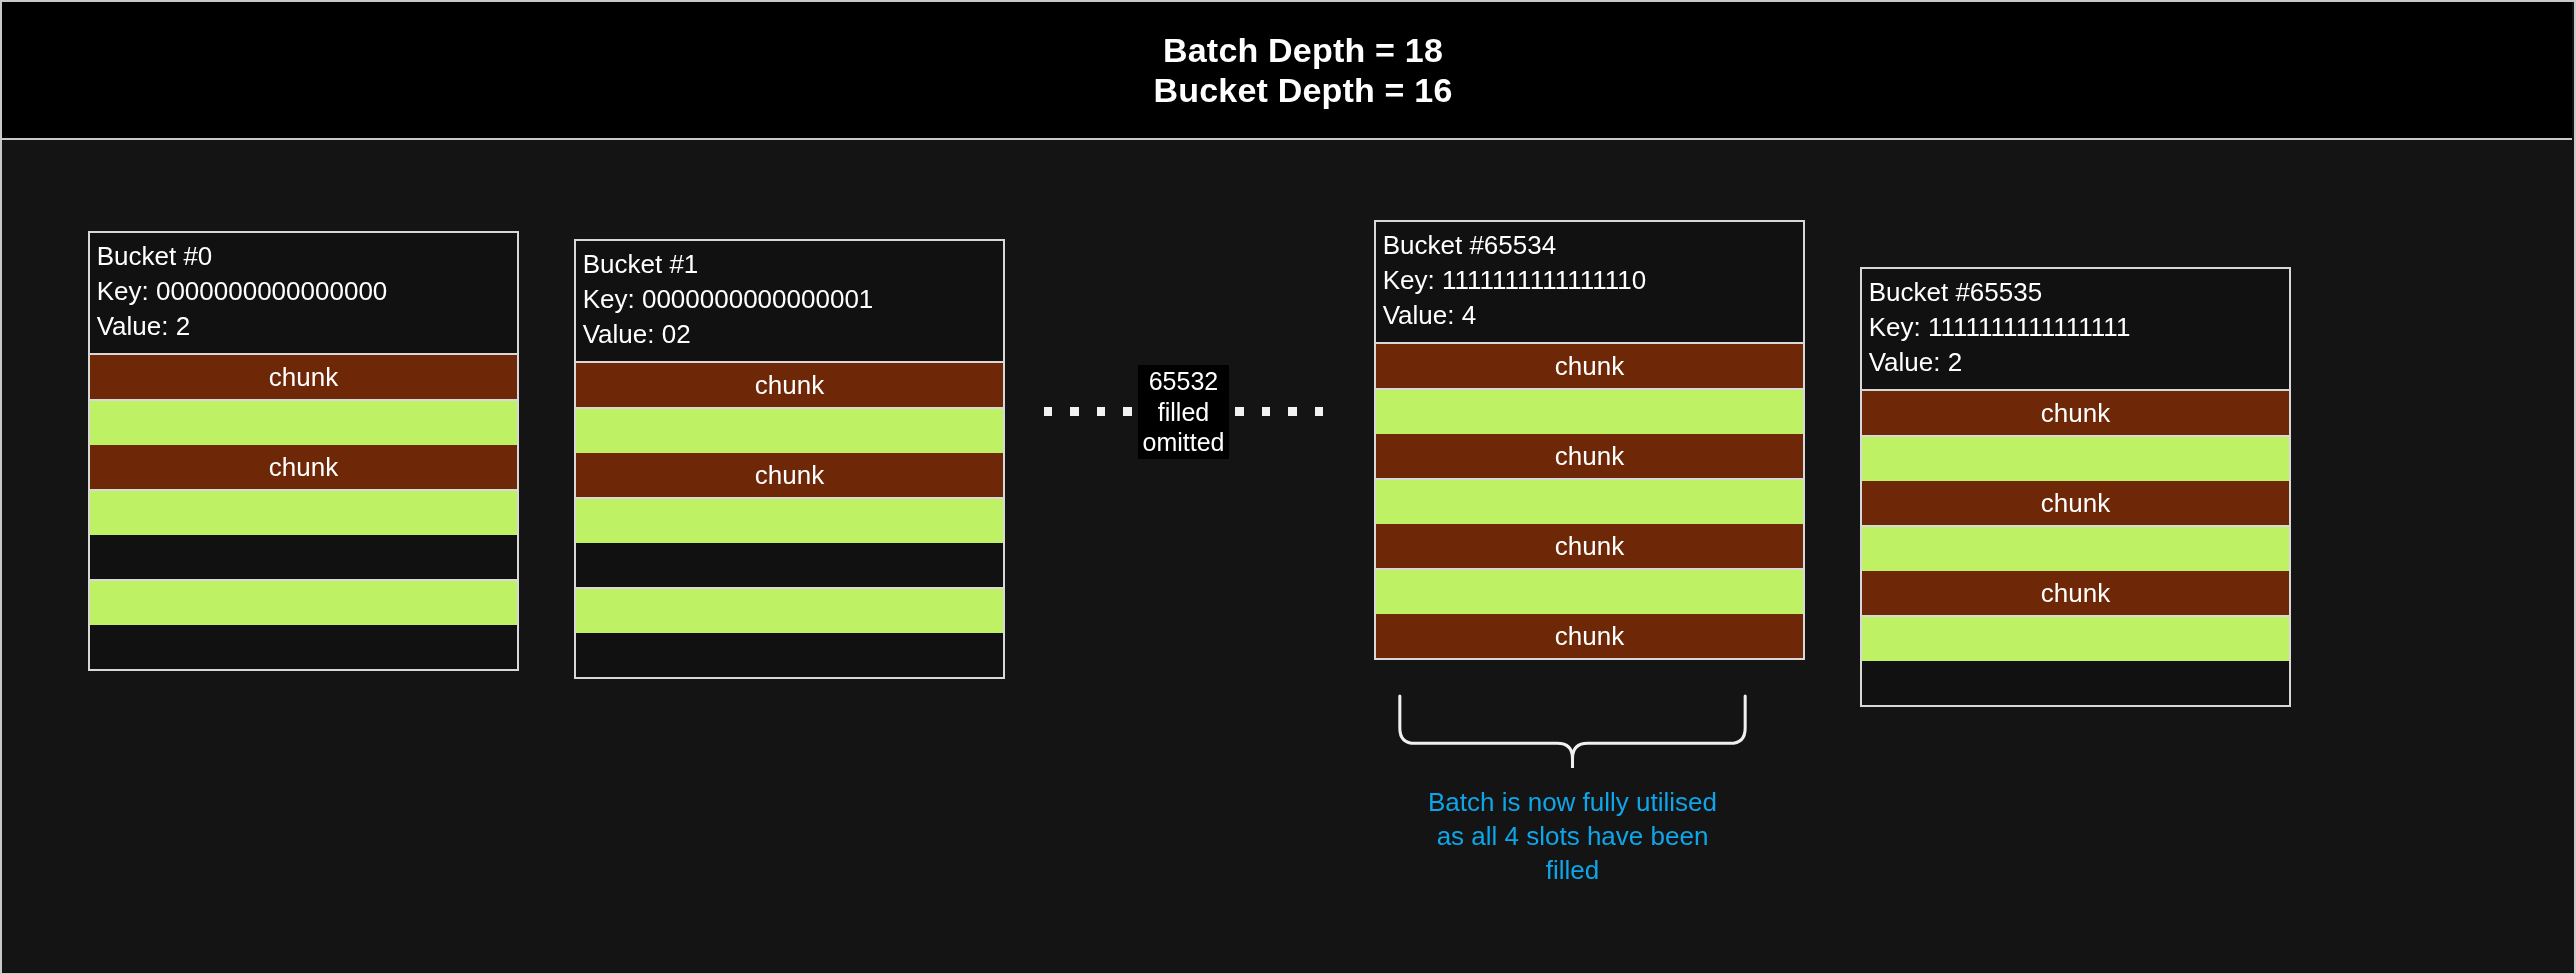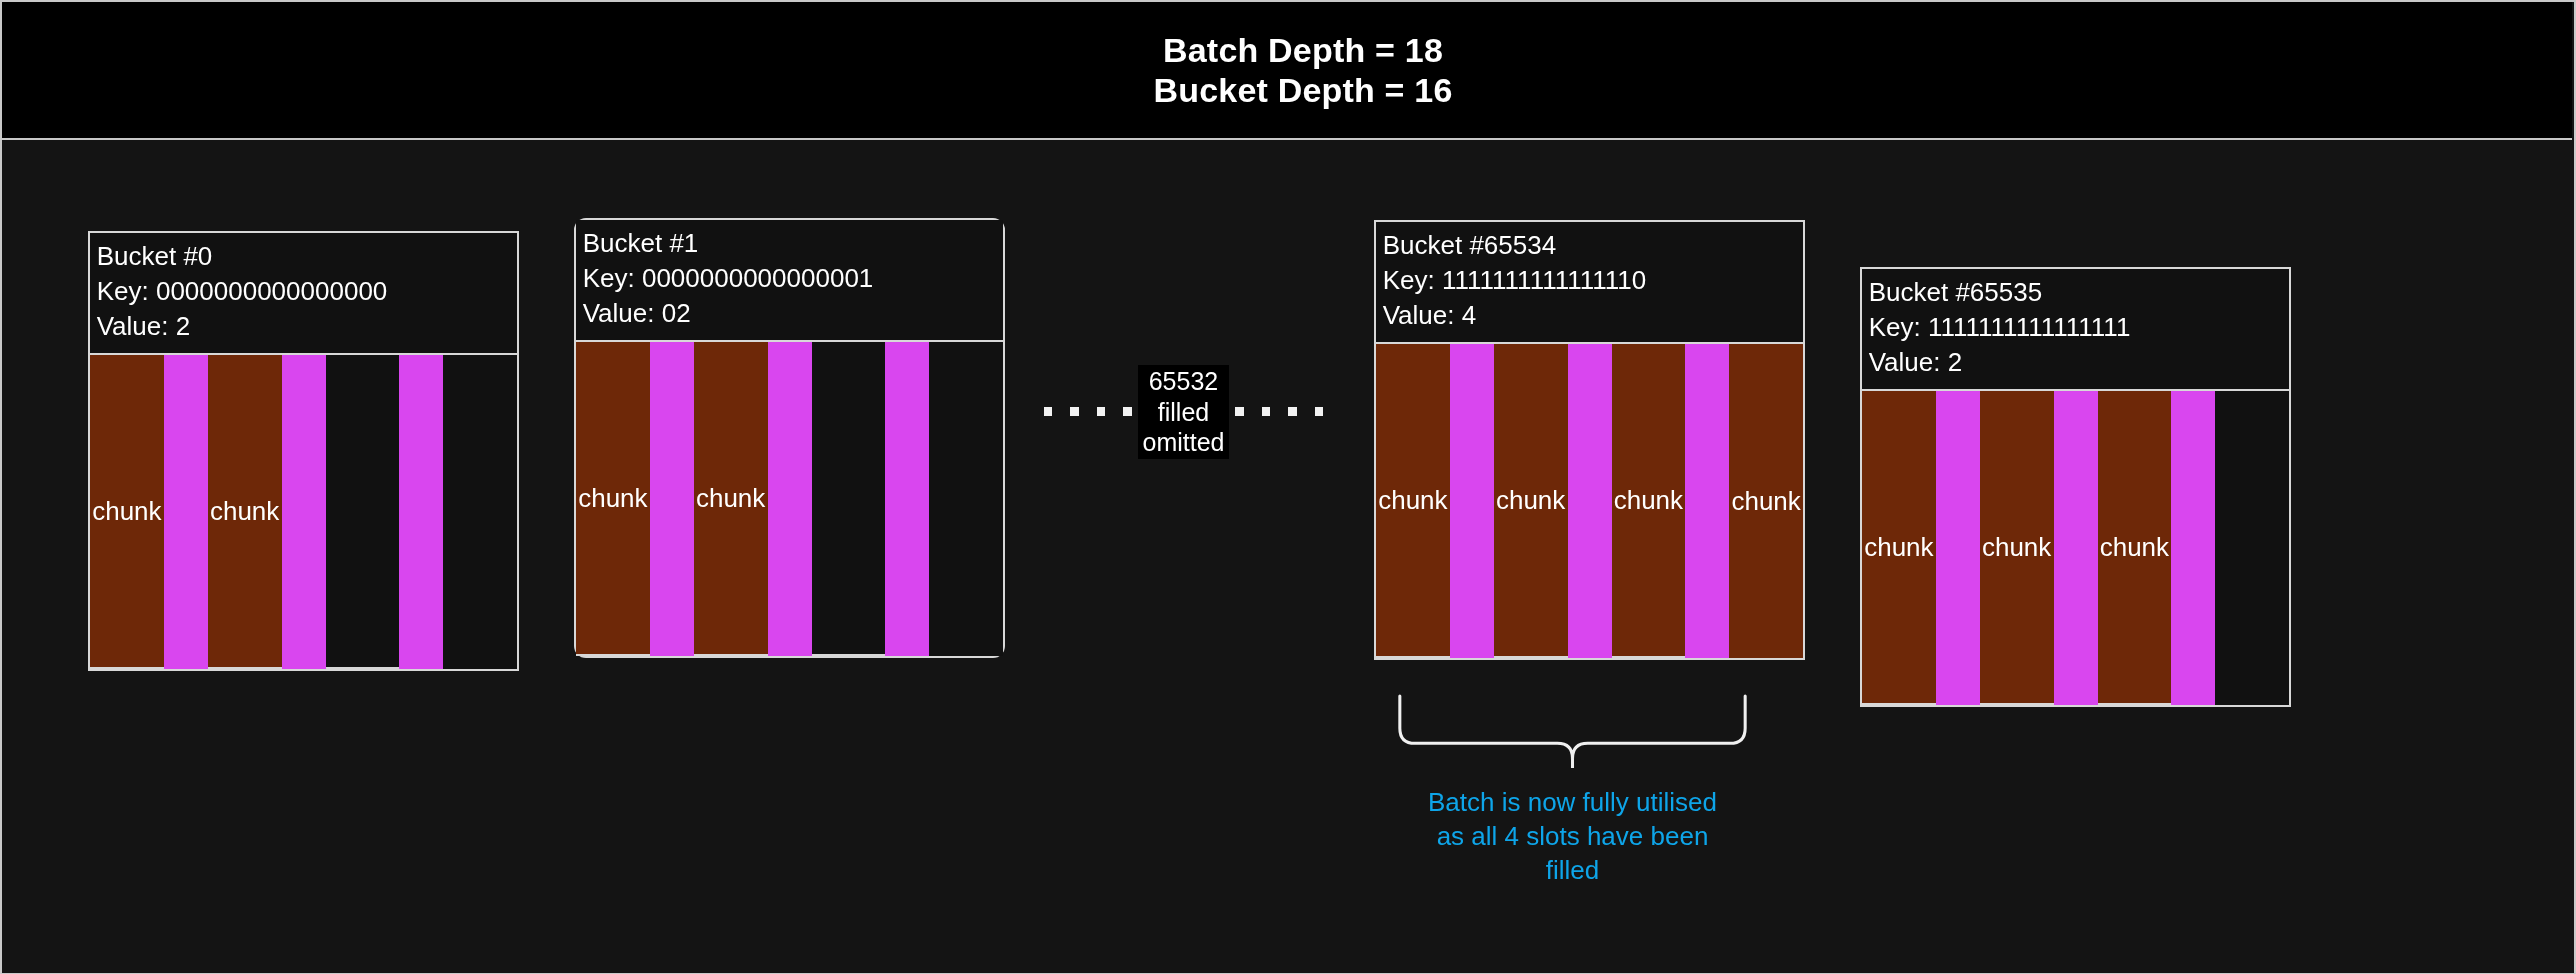--- a/index.html
+++ b/index.html
@@ -34,38 +34,38 @@
     letter-spacing:0.2px;
     white-space:nowrap;
   }
 
   
   .bucket{
     position:absolute;
     width:431px;height:440px;
     box-sizing:border-box;
     border:2.9px solid #d8d8d8;
-    background:#d946ef;
+    background:#bef264;
     display:flex;flex-direction:column;
   }
   .bucket-head{
     height:122px;
     box-sizing:border-box;
     padding:5.7px 0 0 6.7px;
     border-bottom:2.9px solid #d8d8d8;
     background:#111111;
   }
   .bucket-head div{
     color:#ffffff;
     font-size:26px;
     line-height:35px;
     white-space:nowrap;
   }
 
-  .slots{flex:1;display:flex;flex-direction:row;gap:44px;}
+  .slots{flex:1;display:flex;flex-direction:column;gap:44px;}
   .slot{
     flex:1;
     box-sizing:border-box;
     border-bottom:2.9px solid #d8d8d8;
     display:flex;align-items:center;justify-content:center;
     background:#111111;
   }
   .slot:last-child{border-bottom:none;}
   .slot.filled{background:#6e2808;}
   .slot-label{
@@ -135,21 +135,21 @@
           <span class="slot-label">chunk</span>
         </div>
       <div class="slot filled">
           <span class="slot-label">chunk</span>
         </div>
       <div class="slot empty"></div>
       <div class="slot empty"></div>
     </div>
   </div>
 
-  <div class="bucket" style="left:572px;top:216px;border-radius:12px;">
+  <div class="bucket" style="left:572px;top:237px;">
     <div class="bucket-head">
       <div>Bucket #1</div>
       <div>Key: 0000000000000001</div>
       <div>Value: 02</div>
     </div>
     <div class="slots">
       <div class="slot filled">
           <span class="slot-label">chunk</span>
         </div>
       <div class="slot filled">

